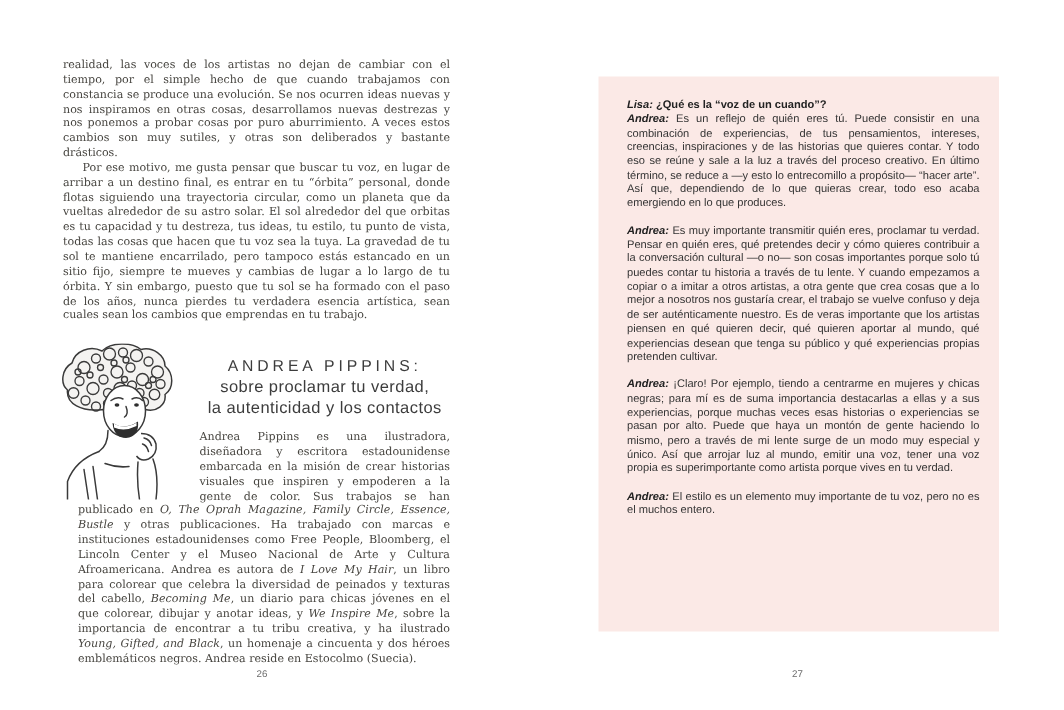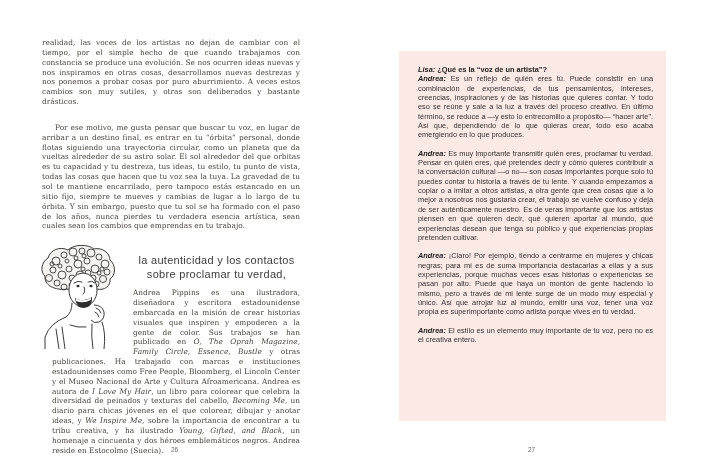--- a/index.html
+++ b/index.html
@@ -12,21 +12,21 @@
   }
   .spread { position:absolute; inset:0;border-radius:27px; }
 
   
   .left-col {
     position:absolute; left:42px; top:38px; width:258px;
     color:#46443f; font-size:7.4px; line-height:9.85px;
     text-align:justify;
   }
   .body-p { margin:0; }
-  .p2 { text-indent:13px;margin-top:16px; }
+  .p2 { text-indent:13px; }
   .profile { margin-top:16px; }
   .portrait {
     float:left; width:90px; height:104px;
     margin:-2px 7px 2px -6px;
   }
   .headline {
     font-family:"Liberation Sans", sans-serif;
     color:#3c3c3c; text-align:center;
     padding-top:6px; margin-bottom:7px;
     line-height:14px; text-indent:0;
@@ -137,46 +137,47 @@
 
           <path class="sketch" d="M36,58 Q36,68 30,72"></path>
           <path class="sketch" d="M30,72 Q14,78 9,92 L9,104"></path>
           <path class="sketch" d="M20,84 L23,104"></path>
           <path class="sketch" d="M26,82 L29,104"></path>
           <path class="sketch" d="M34,80 Q42,83 50,82"></path>
         </svg>
       </div>
 
       <div class="headline">
+        <div class="h-line1">ANDREA PIPPINS:</div>
+        <div class="h-line2">sobre proclamar tu verdad,</div>
         <div class="h-line2">la autenticidad y los contactos</div>
-        <div class="h-line2">sobre proclamar tu verdad,</div>
       </div>
 
       <p class="body-p bio"><span>Andrea Pippins es una ilustradora, diseñadora y escritora estadounidense embarcada en la misión de crear historias visuales que inspiren y empoderen a la gente de color. Sus trabajos se han publicado en </span><i>O, The Oprah Magazine, Family Circle, Essence, Bustle</i><span> y otras publicaciones. Ha trabajado con marcas e instituciones estadounidenses como Free People, Bloomberg, el Lincoln Center y el Museo Nacional de Arte y Cultura Afroamericana. Andrea es autora de </span><i>I Love My Hair</i><span>, un libro para colorear que celebra la diversidad de peinados y texturas del cabello, </span><i>Becoming Me</i><span>, un diario para chicas jóvenes en el que colorear, dibujar y anotar ideas, y </span><i>We Inspire Me</i><span>, sobre la importancia de encontrar a tu tribu creativa, y ha ilustrado </span><i>Young, Gifted, and Black</i><span>, un homenaje a cincuenta y dos héroes emblemáticos negros. Andrea reside en Estocolmo (Suecia).</span></p>
     </div>
   </div>
 
   <div class="pink-panel" style="background: rgb(251, 233, 230);">
     <div class="qa-wrap">
 
       <div class="qa-block">
-        <p class="qa-q"><span class="q-speaker">Lisa:</span> <span>¿Qué es la “voz de un artista”?</span></p>
+        <p class="qa-q"><span class="q-speaker">Lisa:</span> <span>¿Qué es la “voz de un cuando”?</span></p>
         <p class="qa-a"><span class="a-speaker">Andrea:</span> <span>Es un reflejo de quién eres tú. Puede consistir en una combinación de experiencias, de tus pensamientos, intereses, creencias, inspiraciones y de las historias que quieres contar. Y todo eso se reúne y sale a la luz a través del proceso creativo. En último término, se reduce a —y esto lo entrecomillo a propósito— “hacer arte”. Así que, dependiendo de lo que quieras crear, todo eso acaba emergiendo en lo que produces.</span></p>
       </div>
 
       <div class="qa-block">
         <p class="qa-a"><span class="a-speaker">Andrea:</span> <span>Es muy importante transmitir quién eres, proclamar tu verdad. Pensar en quién eres, qué pretendes decir y cómo quieres contribuir a la conversación cultural —o no— son cosas importantes porque solo tú puedes contar tu historia a través de tu lente. Y cuando empezamos a copiar o a imitar a otros artistas, a otra gente que crea cosas que a lo mejor a nosotros nos gustaría crear, el trabajo se vuelve confuso y deja de ser auténticamente nuestro. Es de veras importante que los artistas piensen en qué quieren decir, qué quieren aportar al mundo, qué experiencias desean que tenga su público y qué experiencias propias pretenden cultivar.</span></p>
       </div>
 
       <div class="qa-block">
         <p class="qa-a"><span class="a-speaker">Andrea:</span> <span>¡Claro! Por ejemplo, tiendo a centrarme en mujeres y chicas negras; para mí es de suma importancia destacarlas a ellas y a sus experiencias, porque muchas veces esas historias o experiencias se pasan por alto. Puede que haya un montón de gente haciendo lo mismo, pero a través de mi lente surge de un modo muy especial y único. Así que arrojar luz al mundo, emitir una voz, tener una voz propia es superimportante como artista porque vives en tu verdad.</span></p>
       </div>
 
       <div class="qa-block">
-        <p class="qa-a"><span class="a-speaker">Andrea:</span> <span>El estilo es un elemento muy importante de tu voz, pero no es el creativa entero.</span></p>
+        <p class="qa-a"><span class="a-speaker">Andrea:</span> <span>El estilo es un elemento muy importante de tu voz, pero no es el muchos entero.</span></p>
       </div>
 
     </div>
   </div>
 
   <div class="page-num" id="pn-left">26</div>
   <div class="page-num" id="pn-right">27</div>
 
 </div>
 

